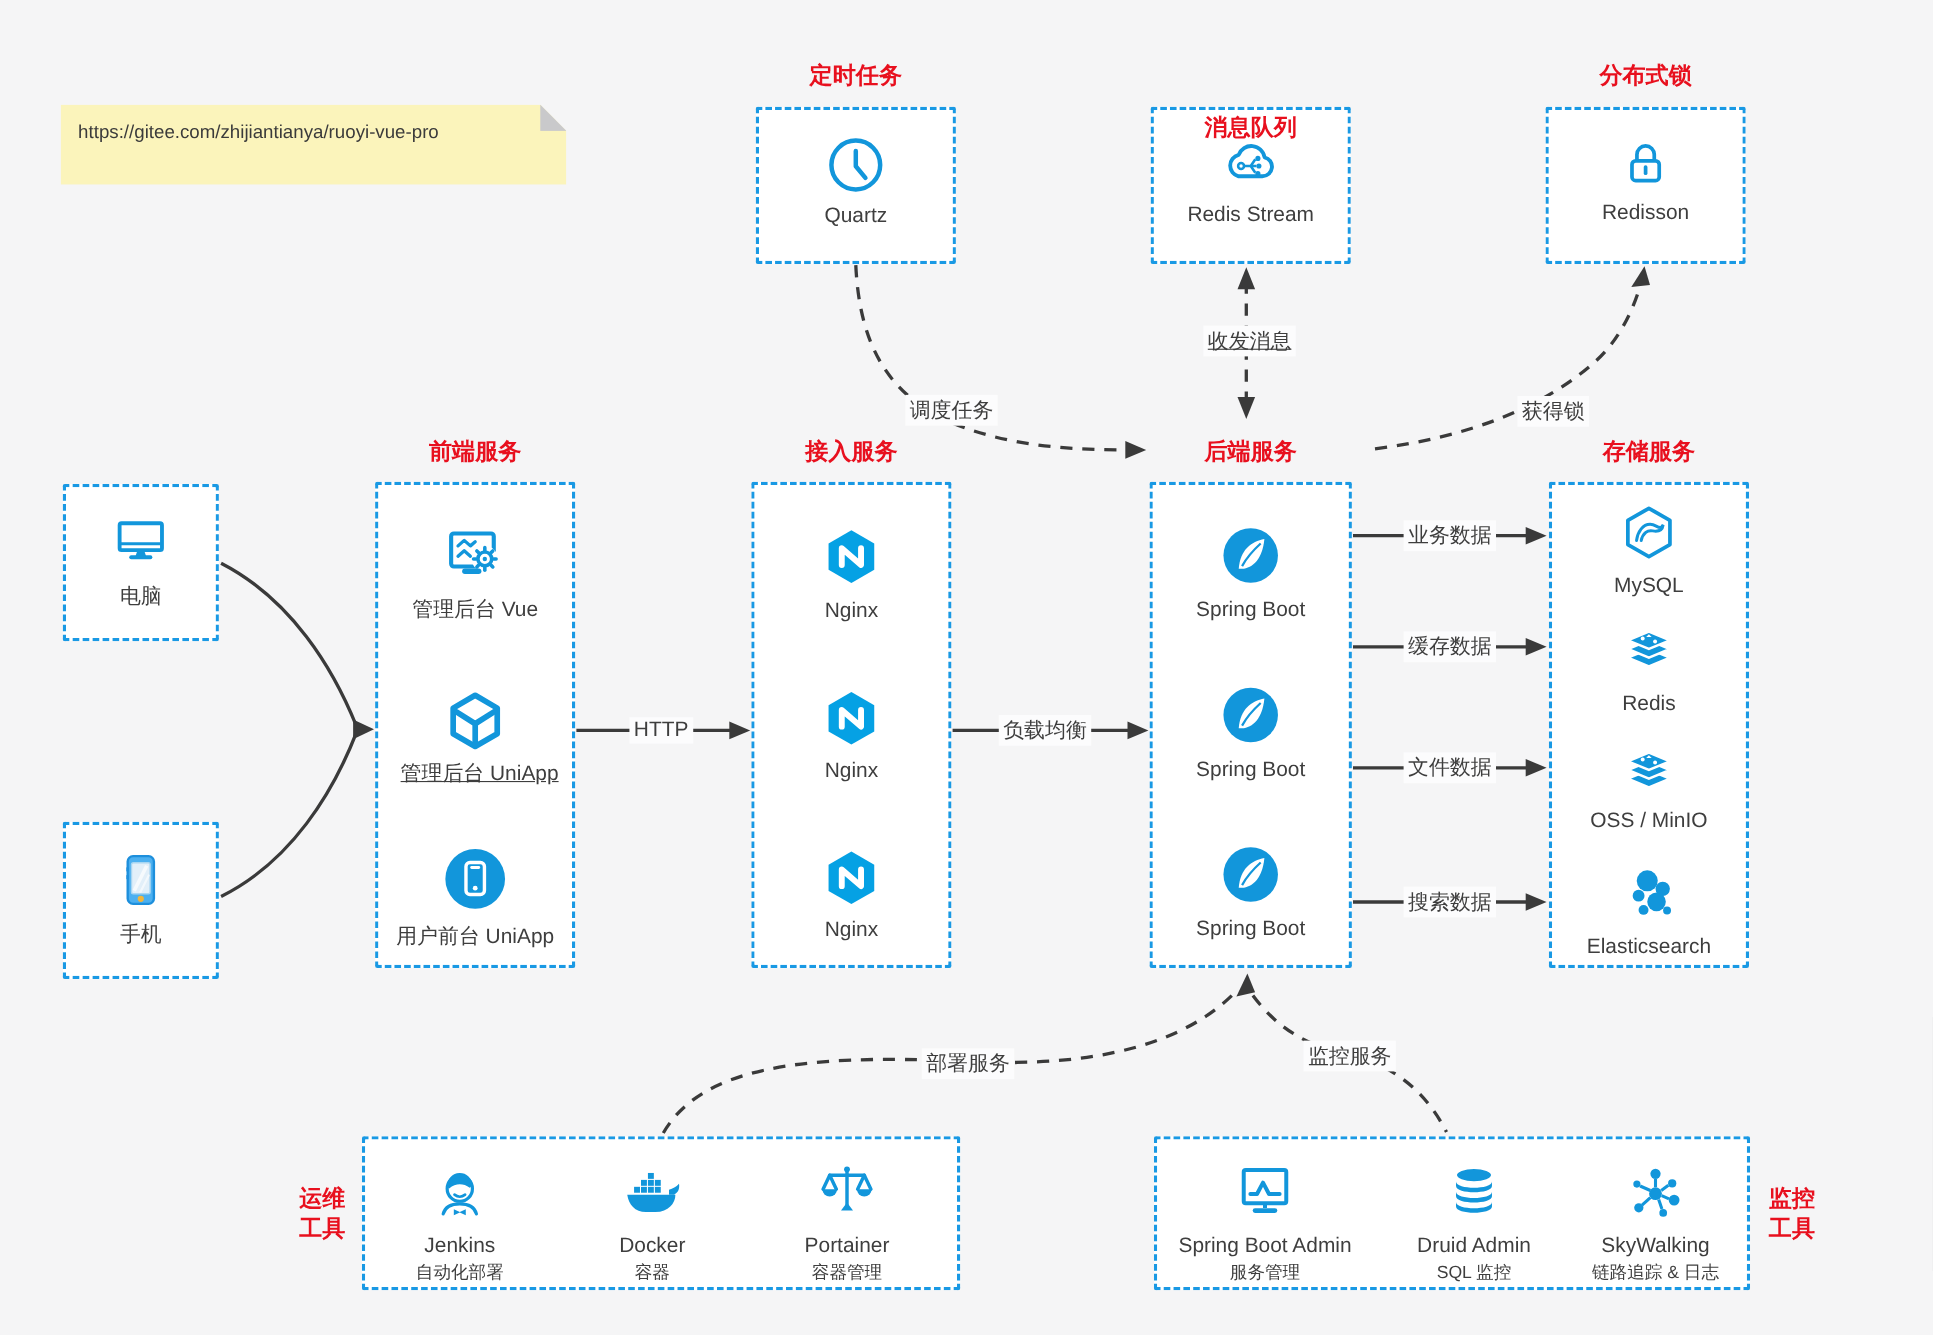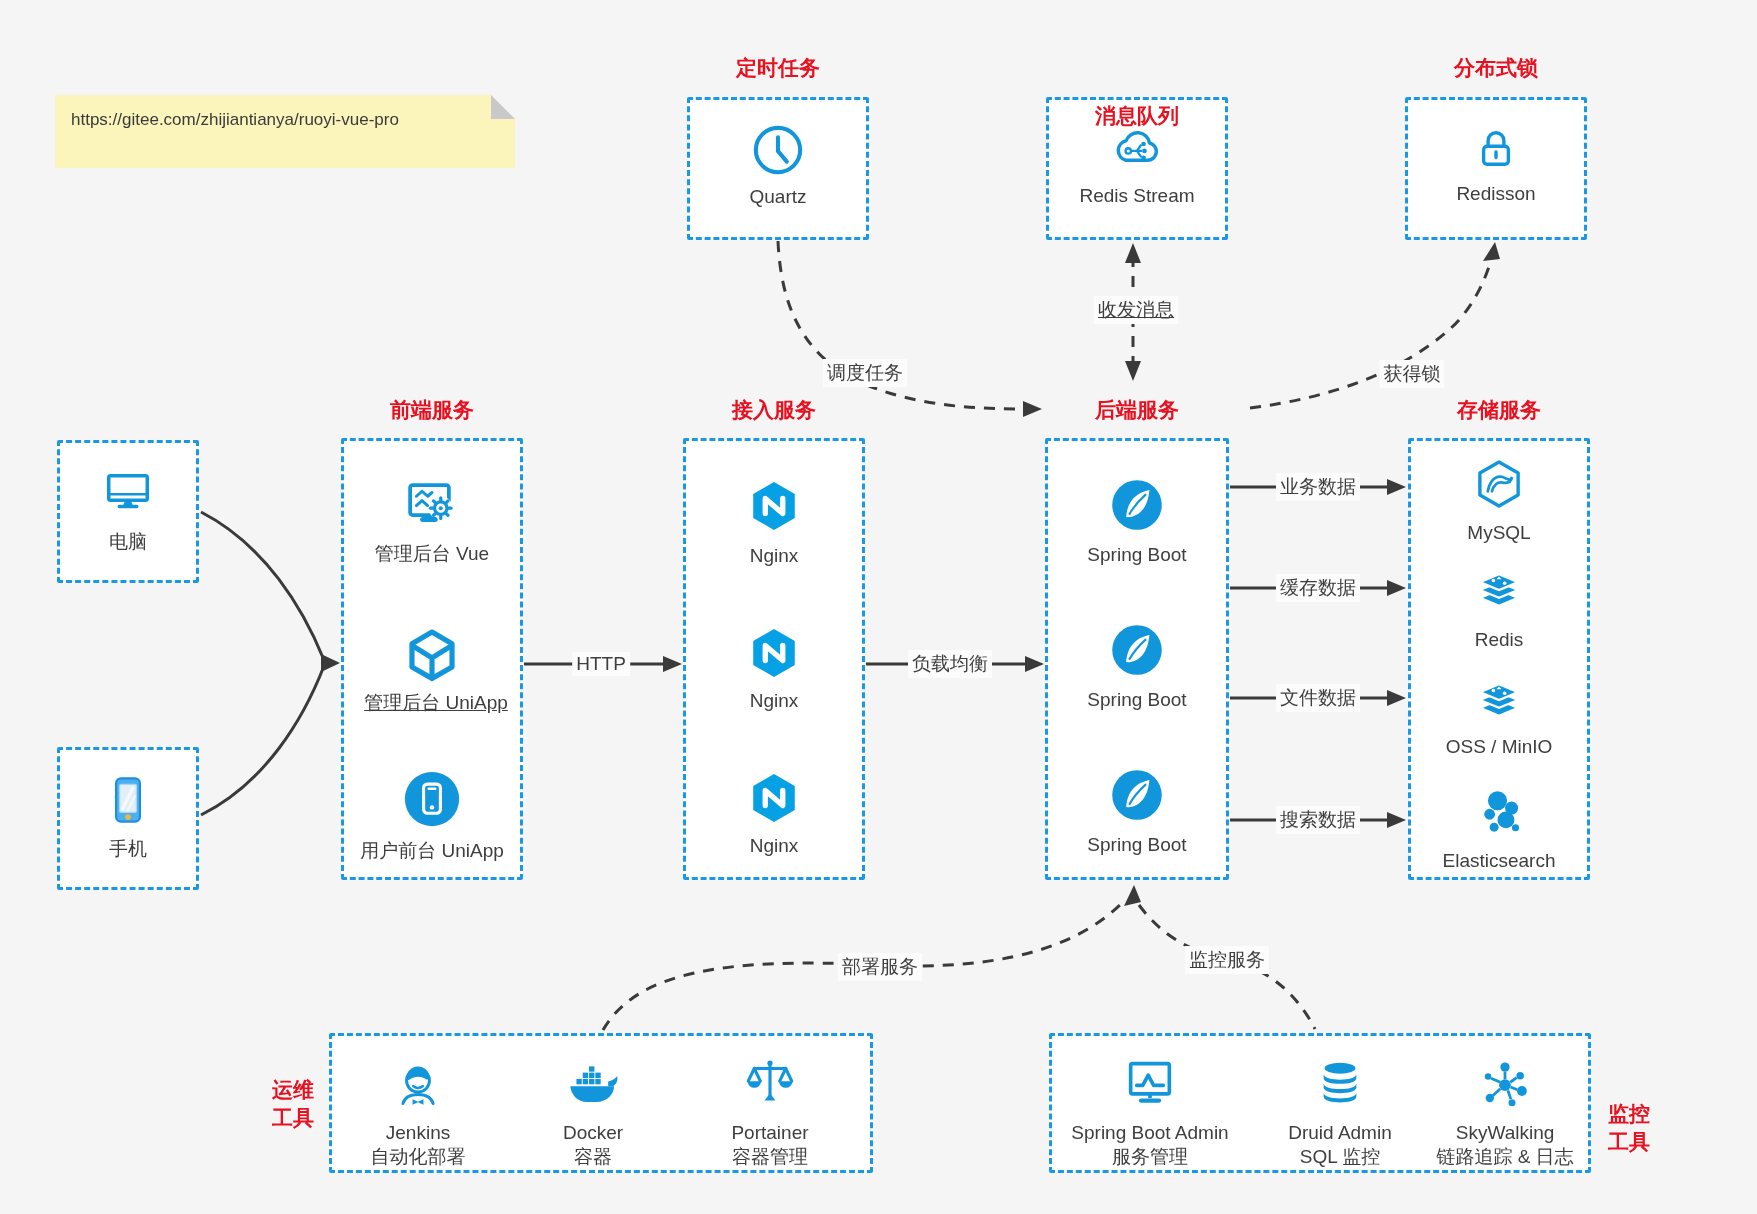--- a/index.html
+++ b/index.html
@@ -13,21 +13,21 @@
   .box{
     position:absolute;box-sizing:border-box;z-index:1;
     background:#ffffff;border:3px dashed #1999e4;border-radius:2px;
   }
   .ctr{position:absolute;transform:translate(-50%,-50%);z-index:2;white-space:nowrap;}
   .group-title{
     position:absolute;z-index:2;text-align:center;
     color:#e8101e;font-weight:bold;font-size:21px;white-space:nowrap;
   }
   .node-label{font-size:19px;color:#3e3e3e;text-align:center;}
-  .node-sub{font-size:19px;color:#3e3e3e;text-align:center;}
+  .node-sub{font-size:16px;color:#3e3e3e;text-align:center;}
   .edge-label{
     font-size:19px;color:#3e3e3e;background:#fcfcfd;
     padding:1px 4px;z-index:3;
   }
   .side-title{
     position:absolute;z-index:2;color:#e8101e;font-weight:bold;
     font-size:21px;line-height:28px;text-align:center;white-space:nowrap;
   }
   .note{
     position:absolute;left:55px;top:95px;width:460px;height:73px;z-index:2;
@@ -355,21 +355,21 @@
       </g>
       <circle cx="24" cy="7.5" r="2.2" fill="#1296db"></circle>
       <path d="M5.5 22.5 a5.5 5.5 0 0 0 11 0 Z" fill="#1296db"></path>
       <path d="M31.5 22.5 a5.5 5.5 0 0 0 11 0 Z" fill="#1296db"></path>
       <polygon points="24,32.5 28.5,38.5 19.5,38.5" fill="#1296db"></polygon>
     </svg>
   </div>
   <div class="ctr node-label" style="left:770px;top:1133px;">Portainer</div>
   <div class="ctr node-sub" style="left:770px;top:1157px;">容器管理</div>
 
-  <div class="side-title" style="left:1604px;top:1076px;width:50px;margin-top:24px;">
+  <div class="side-title" style="left:1604px;top:1076px;width:50px;">
     <div>监控</div>
     <div>工具</div>
   </div>
   <div class="box" style="left:1049px;top:1033px;width:542px;height:140px;"></div>
 
   <div class="ctr" style="left:1150px;top:1083px;">
     <svg class="icon" width="58" height="58" viewBox="0 0 48 48">
       <rect x="8" y="8" width="32" height="25" rx="1.5" fill="none" stroke="#1296db" stroke-width="3"></rect>
       <path d="M13 26 H18 L22.5 17.5 L27 26 H35" fill="none" stroke="#1296db" stroke-width="3" stroke-linecap="round" stroke-linejoin="round"></path>
       <path d="M24 33 v3.5" stroke="#1296db" stroke-width="3"></path>

